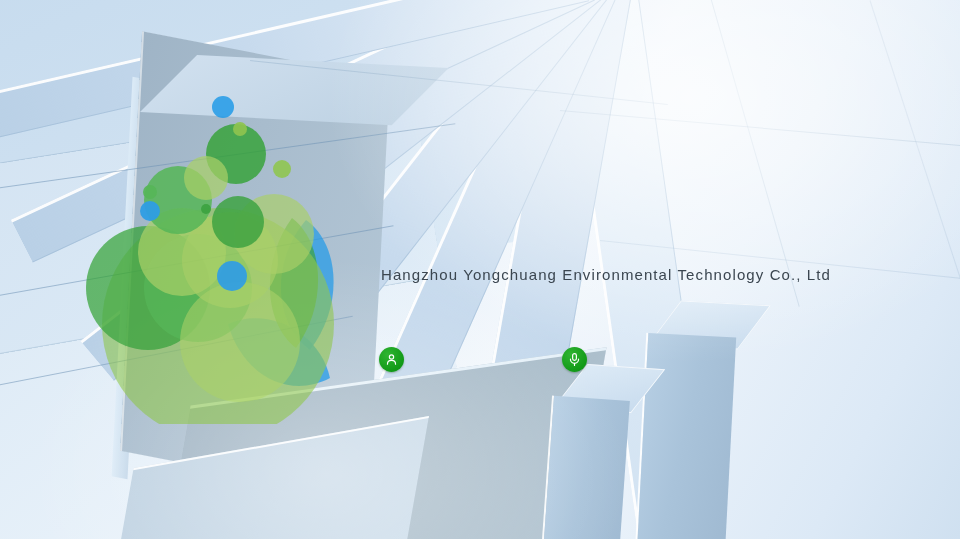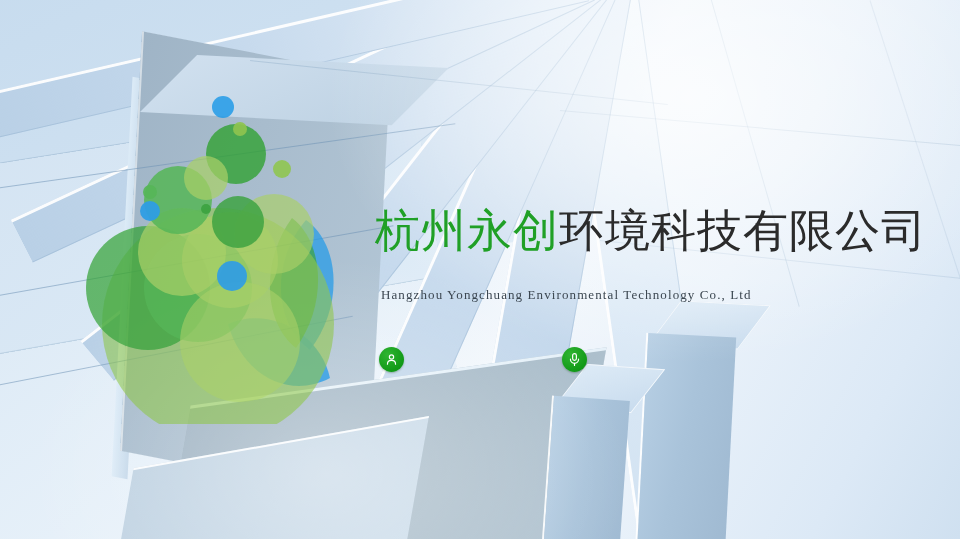--- a/index.html
+++ b/index.html
@@ -162,26 +162,26 @@
     line-height: 1.1;
     letter-spacing: 1px;
     white-space: nowrap;
     font-family: "DejaVu Sans", "Liberation Sans", sans-serif;
   }
   #title .cn-green { color: #20a026; }
   #title .cn-dark  { color: #2b2b2b; }
 
   #subtitle {
     position: absolute;
-    left: 381px; top: 287px;
-    font-size: 13px;
+    left: 381px; top: 266px;
+    font-size: 15px;
     color: #3b4650;
     letter-spacing: 1.1px;
     white-space: nowrap;
-    font-family: Liberation Serif, serif;
+    font-family: Liberation Sans, sans-serif;
   }
 
   
   .badge {
     position: absolute;
     width: 25px; height: 25px;
     border-radius: 50%;
     background: radial-gradient(circle at 35% 30%, #2fb432 0%, #129a17 70%, #0c8712 100%);
     display: flex;
     align-items: center;
@@ -264,21 +264,20 @@
         <circle cx="162" cy="37" r="7" fill="#8cc63f" opacity="0.92"></circle>
         <circle cx="204" cy="77" r="9" fill="#8cc63f" opacity="0.90"></circle>
         <circle cx="72" cy="100" r="7" fill="#4cb648" opacity="0.92"></circle>
         <circle cx="72" cy="119" r="10" fill="#1f9ae8" opacity="0.95"></circle>
         <circle cx="128" cy="117" r="5" fill="#2ea02e" opacity="0.92"></circle>
         <circle cx="154" cy="184" r="15" fill="#1f9ae8" opacity="0.92"></circle>
       </g>
     </svg>
   </div>
 
-  <div id="title"><span class="cn-green">杭州永创</span><span class="cn-dark">环境科技有限公司</span></div>
 
   <div id="subtitle">Hangzhou Yongchuang Environmental Technology Co., Ltd</div>
 
   <div class="badge" id="badge-user">
     <span>
       <svg width="15" height="15" viewBox="0 0 24 24" fill="none" stroke="#ffffff" stroke-width="1.9" stroke-linecap="round">
         <circle cx="12" cy="8" r="3.4"></circle>
         <path d="M5.5 19.5c0-3.6 2.9-6.2 6.5-6.2s6.5 2.6 6.5 6.2"></path>
       </svg>
     </span>

